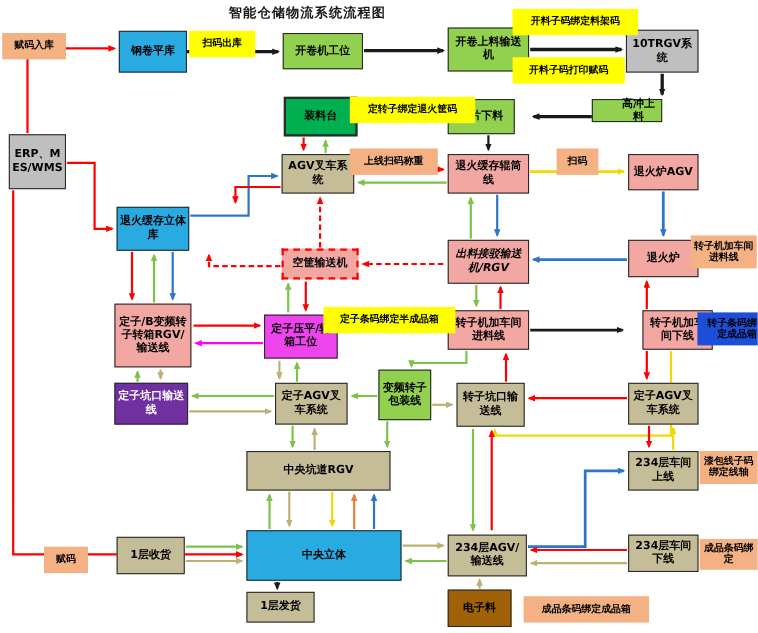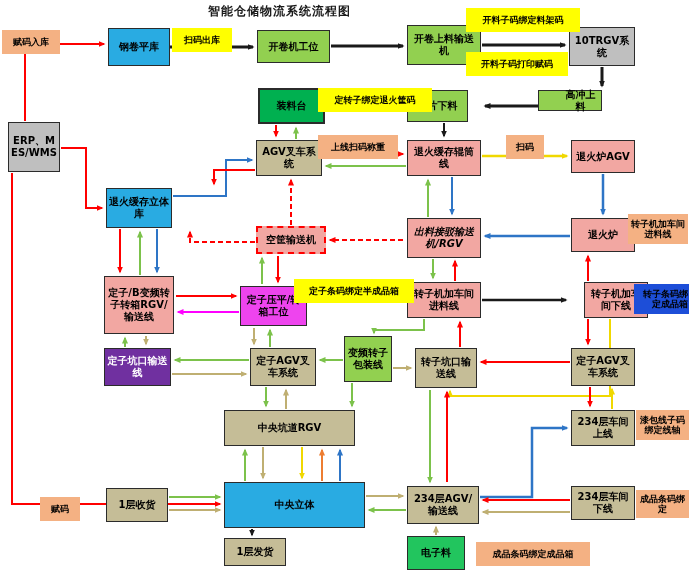--- a/index.html
+++ b/index.html
@@ -154,21 +154,21 @@
     <div class="node" style="left: 344px; top: 336px; width: 48px; height: 46px; background: rgb(146, 208, 80);">变频转子包装线</div>
     <div class="node" style="left: 415px; top: 348px; width: 62px; height: 40px; background: rgb(197, 189, 151);">转子坑口输送线</div>
     <div class="node" style="left: 571px; top: 348px; width: 64px; height: 38px; background: rgb(197, 189, 151);">定子AGV叉车系统</div>
     <div class="node" style="left: 224px; top: 410px; width: 131px; height: 36px; background: rgb(197, 189, 151);">中央坑道RGV</div>
     <div class="node" style="left: 571px; top: 410px; width: 64px; height: 36px; background: rgb(197, 189, 151);">234层车间上线</div>
     <div class="node" style="left: 106px; top: 488px; width: 62px; height: 34px; background: rgb(197, 189, 151);">1层收货</div>
     <div class="node" style="left: 224px; top: 482px; width: 141px; height: 46px; background: rgb(41, 171, 226);">中央立体</div>
     <div class="node" style="left: 407px; top: 486px; width: 72px; height: 38px; background: rgb(197, 189, 151);">234层AGV/输送线</div>
     <div class="node" style="left: 571px; top: 486px; width: 64px; height: 34px; background: rgb(197, 189, 151);">234层车间下线</div>
     <div class="node" style="left: 224px; top: 538px; width: 62px; height: 28px; background: rgb(197, 189, 151);">1层发货</div>
-    <div class="node" style="left: 407px; top: 536px; width: 58px; height: 34px; background: #22c55e;">电子料</div>
+    <div class="node" style="left: 407px; top: 536px; width: 58px; height: 34px; background: #a16207;">电子料</div>
     <div class="tag" style="left: 2px; top: 30px; width: 58px; height: 16px; background: rgb(244, 177, 131);">赋码入库</div>
     <div class="tag" style="left: 172px; top: 28px; width: 60px; height: 16px; background: rgb(255, 255, 0);">扫码出库</div>
     <div class="tag" style="left: 466px; top: 8px; width: 114px; height: 14px; background: rgb(255, 255, 0);">开料子码绑定料架码</div>
     <div class="tag" style="left: 466px; top: 52px; width: 102px; height: 14px; background: rgb(255, 255, 0);">开料子码打印赋码</div>
     <div class="tag" style="left: 318px; top: 88px; width: 114px; height: 14px; background: rgb(255, 255, 0);">定转子绑定退火筐码</div>
     <div class="tag" style="left: 318px; top: 135px; width: 80px; height: 14px; background: rgb(244, 177, 131);">上线扫码称重</div>
     <div class="tag" style="left: 506px; top: 135px; width: 38px; height: 14px; background: rgb(244, 177, 131);">扫码</div>
     <div class="tag" style="left: 628px; top: 214px; width: 60px; height: 30px; background: rgb(244, 177, 131);">转子机加车间进料线</div>
     <div class="tag" style="left: 294px; top: 279px; width: 120px; height: 14px; background: rgb(255, 255, 0);">定子条码绑定半成品箱</div>
     <div class="tag" style="left: 634px; top: 284px; width: 55px; height: 30px; background: #1d4ed8; text-align: right;">转子条码绑定成品箱</div>

